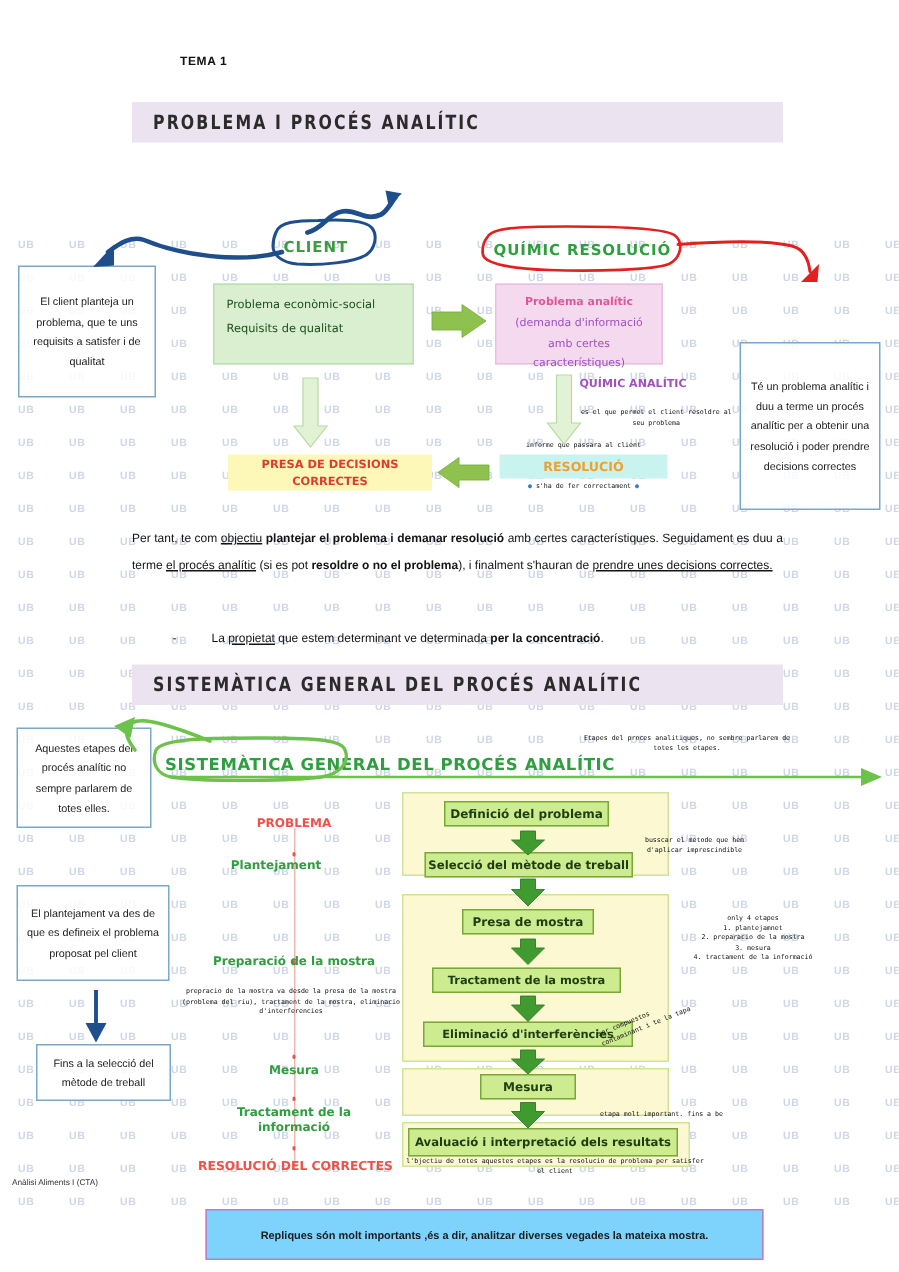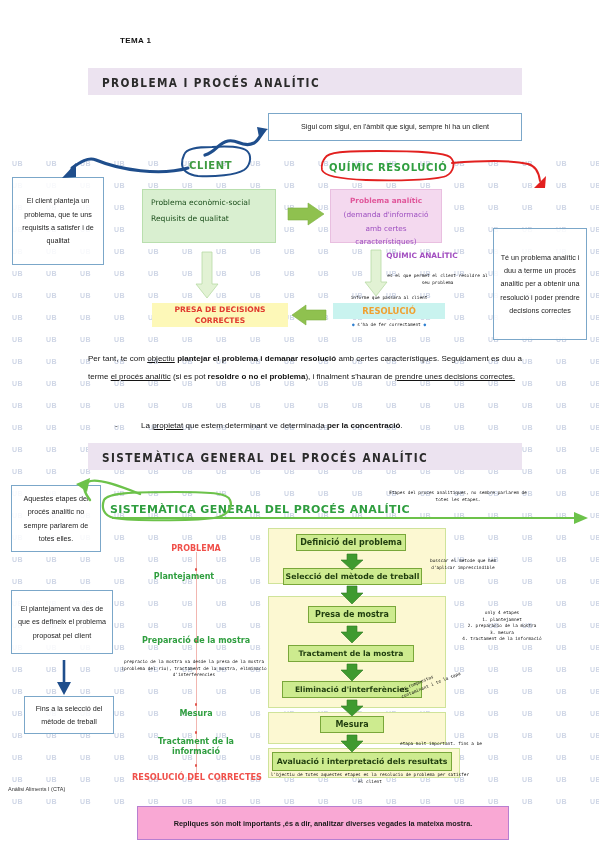--- a/index.html
+++ b/index.html
@@ -32,21 +32,21 @@
 
   .bluebox{
     position:absolute;border:1px solid #7ba7c9;background:rgba(255,255,255,.85);
     z-index:4;display:flex;align-items:center;justify-content:center;text-align:center;
     font-size:7.2px;line-height:1.85;font-weight:bold;color:#1b1b1b;padding:4px 5px;
     box-sizing:border-box;
   }
   .bluebox.thin{font-weight:normal;}
 
   .purplebox{
-    position:absolute;border:1px solid #b77fd0;background:#f9a8d4;z-index:4;
+    position:absolute;border:1px solid #b77fd0;background:#7dd3fc;z-index:4;
     display:flex;align-items:center;justify-content:center;text-align:center;
     font-size:7.3px;font-weight:bold;color:#1b1b1b;box-sizing:border-box;
   }
 
   
   .para{position:absolute;z-index:4;font-size:8px;line-height:2.25;color:#141414;text-align:justify;}
   .para u{text-decoration:underline;}
   .para b{font-weight:bold;}
   .bullet{position:absolute;z-index:4;font-size:8px;line-height:2.2;color:#141414;}
 
@@ -656,21 +656,20 @@
       <span style="left: 556px; top: 798px;">UB</span>
       <span style="left: 590px; top: 798px;">UB</span>
     </div>
 
   <div class="abs tema">TEMA 1</div>
 
   <div class="band" style="left:88px;top:68px;width:434px;height:27px;">
     <span>PROBLEMA I PROCÉS ANALÍTIC</span>
   </div>
 
-  <div class="bluebox thin" style="left:268px;top:113px;width:254px;height:28px;">Sigui com sigui, en l'àmbit que sigui, sempre hi ha un client</div>
 
   <div class="bluebox thin" style="left:12px;top:177px;width:92px;height:88px;">El client planteja un problema, que te uns requisits a satisfer i de qualitat</div>
 
   <div class="bluebox thin" style="left:493px;top:228px;width:94px;height:112px;">Té un problema analític i duu a terme un procés analític per a obtenir una resolució i poder prendre decisions correctes</div>
 
   <div class="hand-title" style="left:189px;top:160px;color:#3f9b41;">CLIENT</div>
 
   <div class="hand-title" style="left:329px;top:162px;color:#2f9e3f;">QUÍMIC RESOLUCIÓ</div>
 
   <div class="greenlist" style="left:142px;top:189px;width:134px;height:54px;">

